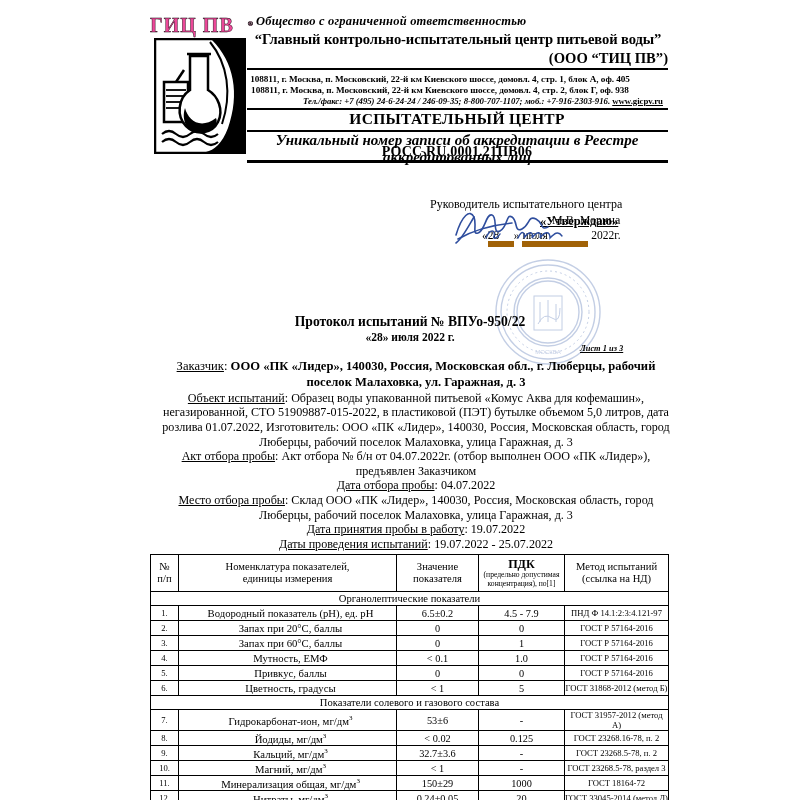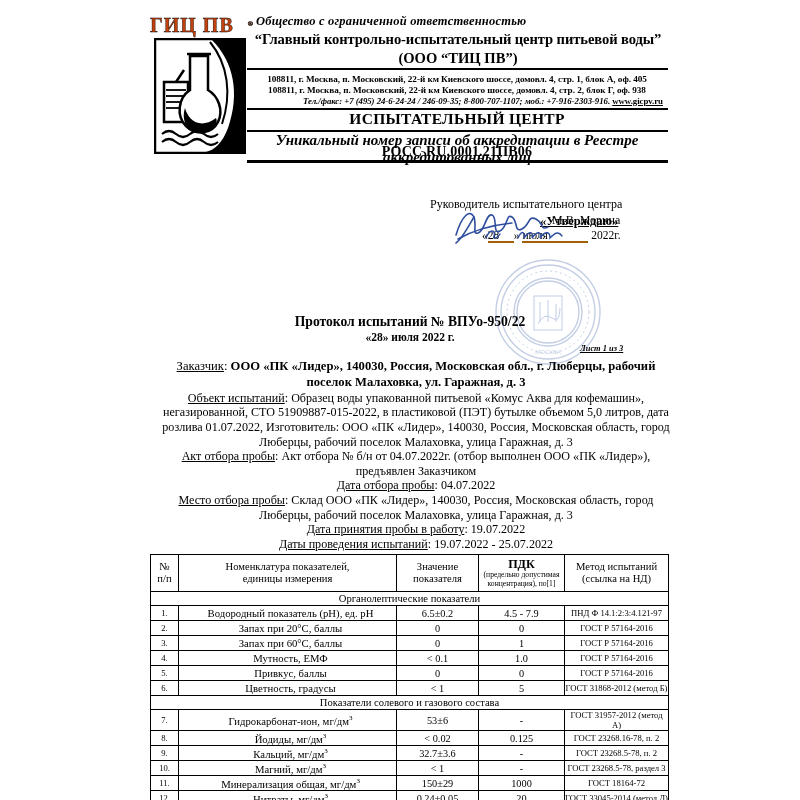--- a/index.html
+++ b/index.html
@@ -39,21 +39,21 @@
   }
   .logo-word {
     position: absolute;
     left: 2px; top: 0px;
     width: 100px;
     font-family: "Liberation Serif", serif;
     font-weight: bold;
     font-size: 20px;
     letter-spacing: 1px;
     line-height: 22px;
-    color: #c2410c;
+    color: #ec4899;
     -webkit-text-stroke: 0.4px #000;
   }
   .logo-reg {
     position: absolute;
     right: -4px;
     top: -1px;
     font-size: 7px;
     font-weight: bold;
   }
   .logo-art {
@@ -84,31 +84,31 @@
     font-weight: bold;
     font-size: 14.6px;
     line-height: 17px;
     letter-spacing: -.1px;
   }
   .org-short {
     position: absolute;
     left: 100px;
     top: 38px;
     width: 420px;
-    text-align: center;
+    text-align: right;
     font-weight: bold;
     font-size: 14.6px;
   }
   .rule {
     position: absolute;
     background: #000;
   }
   .addr {
     position: absolute;
-    left: 99px;
+    left: 82px;
     width: 420px;
     text-align: center;
     font-size: 9.2px;
     font-weight: bold;
     letter-spacing: -.05px;
     white-space: nowrap;
   }
   .addr.a1 { top: 62px; }
   .addr.a2 { top: 73px; }
   .phones {
@@ -178,21 +178,21 @@
     top: 213px;
     font-size: 12px;
   }
   .approve-dateline {
     position: absolute;
     left: 482px;
     top: 229px;
     font-size: 11.5px;
     white-space: nowrap;
   }
-  .blank { display: inline-block; border-bottom: 2px solid #a16207; }
+  .blank { display: inline-block; border-bottom: 6px solid #a16207; }
   .blank.d { width: 26px; }
   .blank.m { width: 66px; }
   .sig {
     position: absolute;
     left: 452px;
     top: 205px;
     width: 120px;
     height: 40px;
     pointer-events: none;
   }

